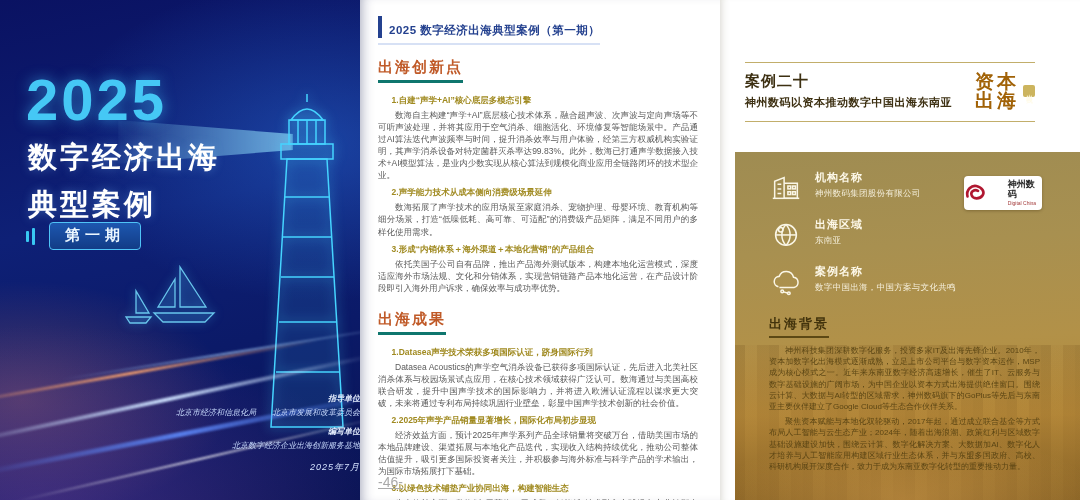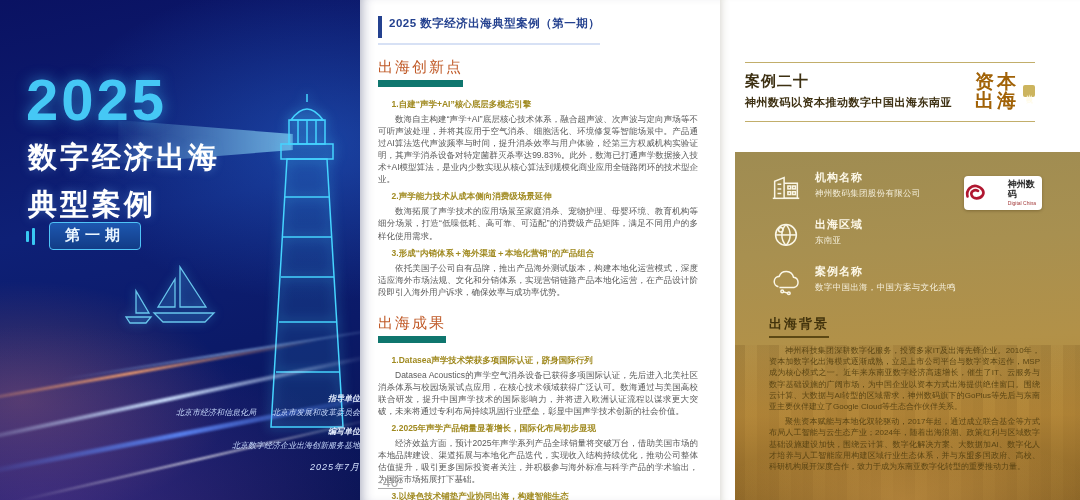--- a/index.html
+++ b/index.html
@@ -44,26 +44,26 @@
       background:linear-gradient(180deg,#1d57b0,#123c86);font-size:15px;font-weight:bold;letter-spacing:5px;}
   .cover-footer{position:absolute;left:0;right:0;bottom:26px;text-align:right;color:#cfe0ff;z-index:2;font-style:italic;}
   .cf-label{font-size:8px;font-weight:bold;color:#e6efff;margin-bottom:3px;}
   .cf-orgs{font-size:8px;margin-bottom:8px;color:#c6d8fb;}
   .cf-date{font-size:9px;margin-top:10px;color:#d5e3ff;letter-spacing:1px;}
 
   
   .page-mid{position:relative;width:360px;height:500px;flex:0 0 360px;background:#fff;
       box-shadow:inset 10px 0 14px -10px rgba(10,20,70,.45);
       padding:16px 22px 0 18px;box-sizing:border-box;font-size:8.5px;color:#555;}
-  .mid-header{display:inline-flex;align-items:flex-start;gap:7px;padding-bottom:5px;
+  .mid-header{display:inline-flex;align-items:flex-end;gap:7px;padding-bottom:5px;
       border-bottom:2px solid rgba(150,175,230,.38);}
   .mid-header .vbar{width:4px;height:22px;background:#24418f;}
   .mid-header .htext{font-size:11.5px;font-weight:bold;color:#24418f;letter-spacing:.5px;}
-  .sec-title{display:inline-block;font-size:15px;font-weight:normal;color:#c05a28;letter-spacing:2px;
-      border-bottom:7px solid #0f766e;padding-bottom:3px;margin:13px 0 6px;}
+  .sec-title{display:inline-block;font-size:15px;font-weight:bold;color:#c05a28;letter-spacing:2px;
+      border-bottom:3px solid #0f766e;padding-bottom:3px;margin:13px 0 6px;}
   .sub-head{font-size:8.5px;font-weight:bold;color:#a08a20;margin:6px 0 2px;padding-left:1.6em;}
   .body-p{margin:0 0 3px;line-height:1.42;text-align:justify;text-indent:2em;color:#5a5a5a;}
   .pagenum{position:absolute;left:18px;bottom:10px;font-size:14px;color:#a9a9a9;text-decoration:underline;}
 
   
   .page-right{position:relative;width:360px;height:500px;flex:0 0 360px;background:#fff;
       box-shadow:inset 8px 0 10px -8px rgba(60,50,20,.25);box-sizing:border-box;}
   .case-head{position:absolute;left:25px;right:45px;top:62px;
       border-top:1px solid #c2ae6b;border-bottom:1px solid #c2ae6b;
       padding:9px 0 10px;display:flex;justify-content:space-between;align-items:center;}

